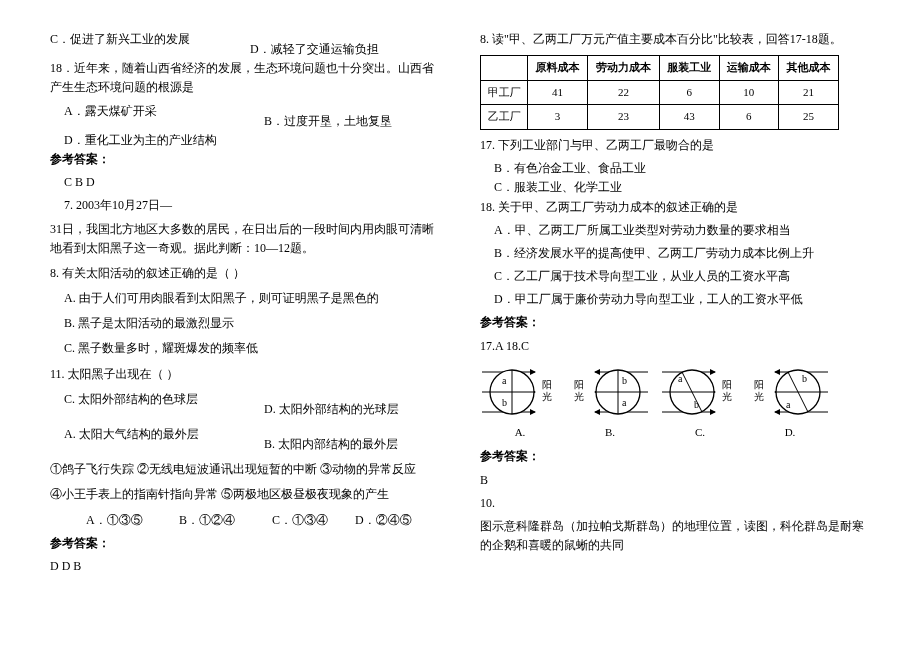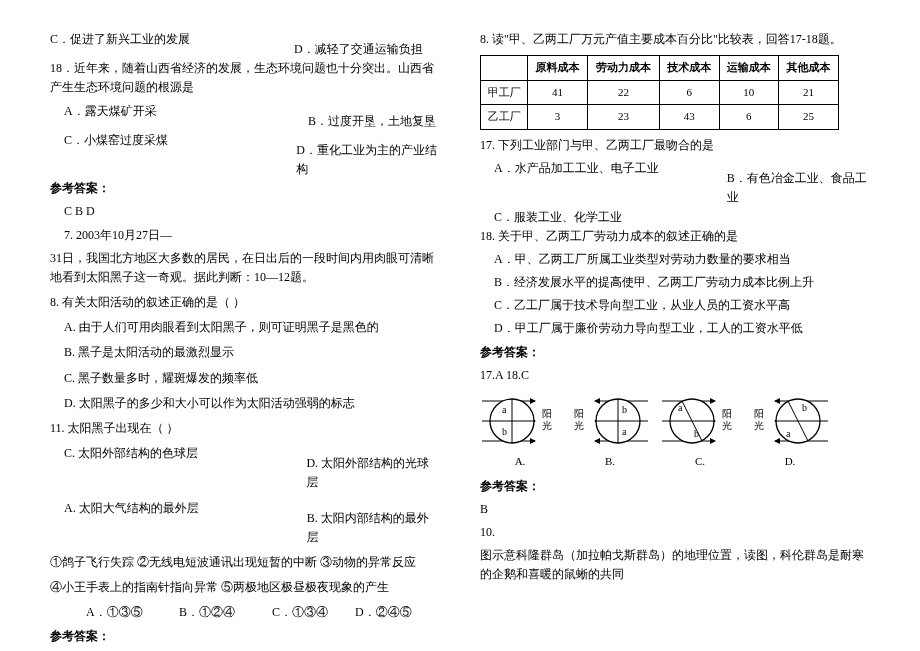--- a/index.html
+++ b/index.html
@@ -13,21 +13,21 @@
       display: flex;
       padding: 30px 40px;
       line-height: 1.6;
     }
     .col {
       width: 50%;
       padding: 0 10px;
     }
     .col-left { padding-right: 20px; }
     .col-right { padding-left: 20px; }
-    .opt-row { display: flex; gap: 44px; }
+    .opt-row { display: flex; }
     .opt-row span:first-child { width: 200px; display: inline-block; }
     .opt-row span:nth-child(2) { display: inline-block; margin-top: 10px; }
     .bold { font-weight: bold; }
     .para { margin-top: 6px; margin-bottom: 6px; }
     .indent { padding-left: 14px; }
     .indent2 { padding-left: 36px; }
     table {
       border-collapse: collapse;
       width: 92%;
       margin: 6px 0;
@@ -61,34 +61,32 @@
   <div class="opt-row">
     <span>C．促进了新兴工业的发展</span>
     <span>D．减轻了交通运输负担</span>
   </div>
   <p>18．近年来，随着山西省经济的发展，生态环境问题也十分突出。山西省产生生态环境问题的根源是</p>
   <div class="opt-row indent">
     <span>A．露天煤矿开采</span>
     <span>B．过度开垦，土地复垦</span>
   </div>
   <div class="opt-row indent">
-    <span>C．小煤窑过度采煤</span>
     <span>D．重化工业为主的产业结构</span>
   </div>
   <p class="bold">参考答案：</p>
   <p class="indent">C  B  D</p>
 
   <p class="indent">7. 2003年10月27日—</p>
   <p>31日，我国北方地区大多数的居民，在日出后的一段时间内用肉眼可清晰地看到太阳黑子这一奇观。据此判断：10—12题。</p>
 
   <p class="para">8. 有关太阳活动的叙述正确的是（     ）</p>
   <p class="para indent">A. 由于人们可用肉眼看到太阳黑子，则可证明黑子是黑色的</p>
   <p class="para indent">B. 黑子是太阳活动的最激烈显示</p>
   <p class="para indent">C. 黑子数量多时，耀斑爆发的频率低</p>
-  <p class="para indent">D. 太阳黑子的多少和大小可以作为太阳活动强弱的标志</p>
 
   <p class="para">11. 太阳黑子出现在（      ）</p>
   <div class="opt-row indent para">
     <span>C. 太阳外部结构的色球层</span>
     <span>D. 太阳外部结构的光球层</span>
   </div>
   <div class="opt-row indent">
     <span>A. 太阳大气结构的最外层</span>
     <span>B. 太阳内部结构的最外层</span>
   </div>
@@ -106,21 +104,21 @@
 </div>
 
 <div class="col col-right">
   <p>8. 读"甲、乙两工厂万元产值主要成本百分比"比较表，回答17-18题。</p>
   <table>
     <tbody>
         <tr>
       <th></th>
       <th>原料成本</th>
       <th>劳动力成本</th>
-      <th>技术成本</th>
+      <th>服装工业</th>
       <th>运输成本</th>
       <th>其他成本</th>
     </tr>
     <tr>
       <td>甲工厂</td>
       <td>41</td>
       <td>22</td>
       <td>6</td>
       <td>10</td>
       <td>21</td>
@@ -131,21 +129,20 @@
       <td>23</td>
       <td>43</td>
       <td>6</td>
       <td>25</td>
     </tr>
   </tbody>
     </table>
 
   <p>17. 下列工业部门与甲、乙两工厂最吻合的是</p>
   <div class="opt-row indent">
-    <span>A．水产品加工工业、电子工业</span>
     <span>B．有色冶金工业、食品工业</span>
   </div>
   <div class="opt-row indent">
     <span>C．服装工业、化学工业</span>
   </div>
 
   <p>18. 关于甲、乙两工厂劳动力成本的叙述正确的是</p>
   <p class="indent">A．甲、乙两工厂所属工业类型对劳动力数量的要求相当</p>
   <p class="indent">B．经济发展水平的提高使甲、乙两工厂劳动力成本比例上升</p>
   <p class="indent">C．乙工厂属于技术导向型工业，从业人员的工资水平高</p>

